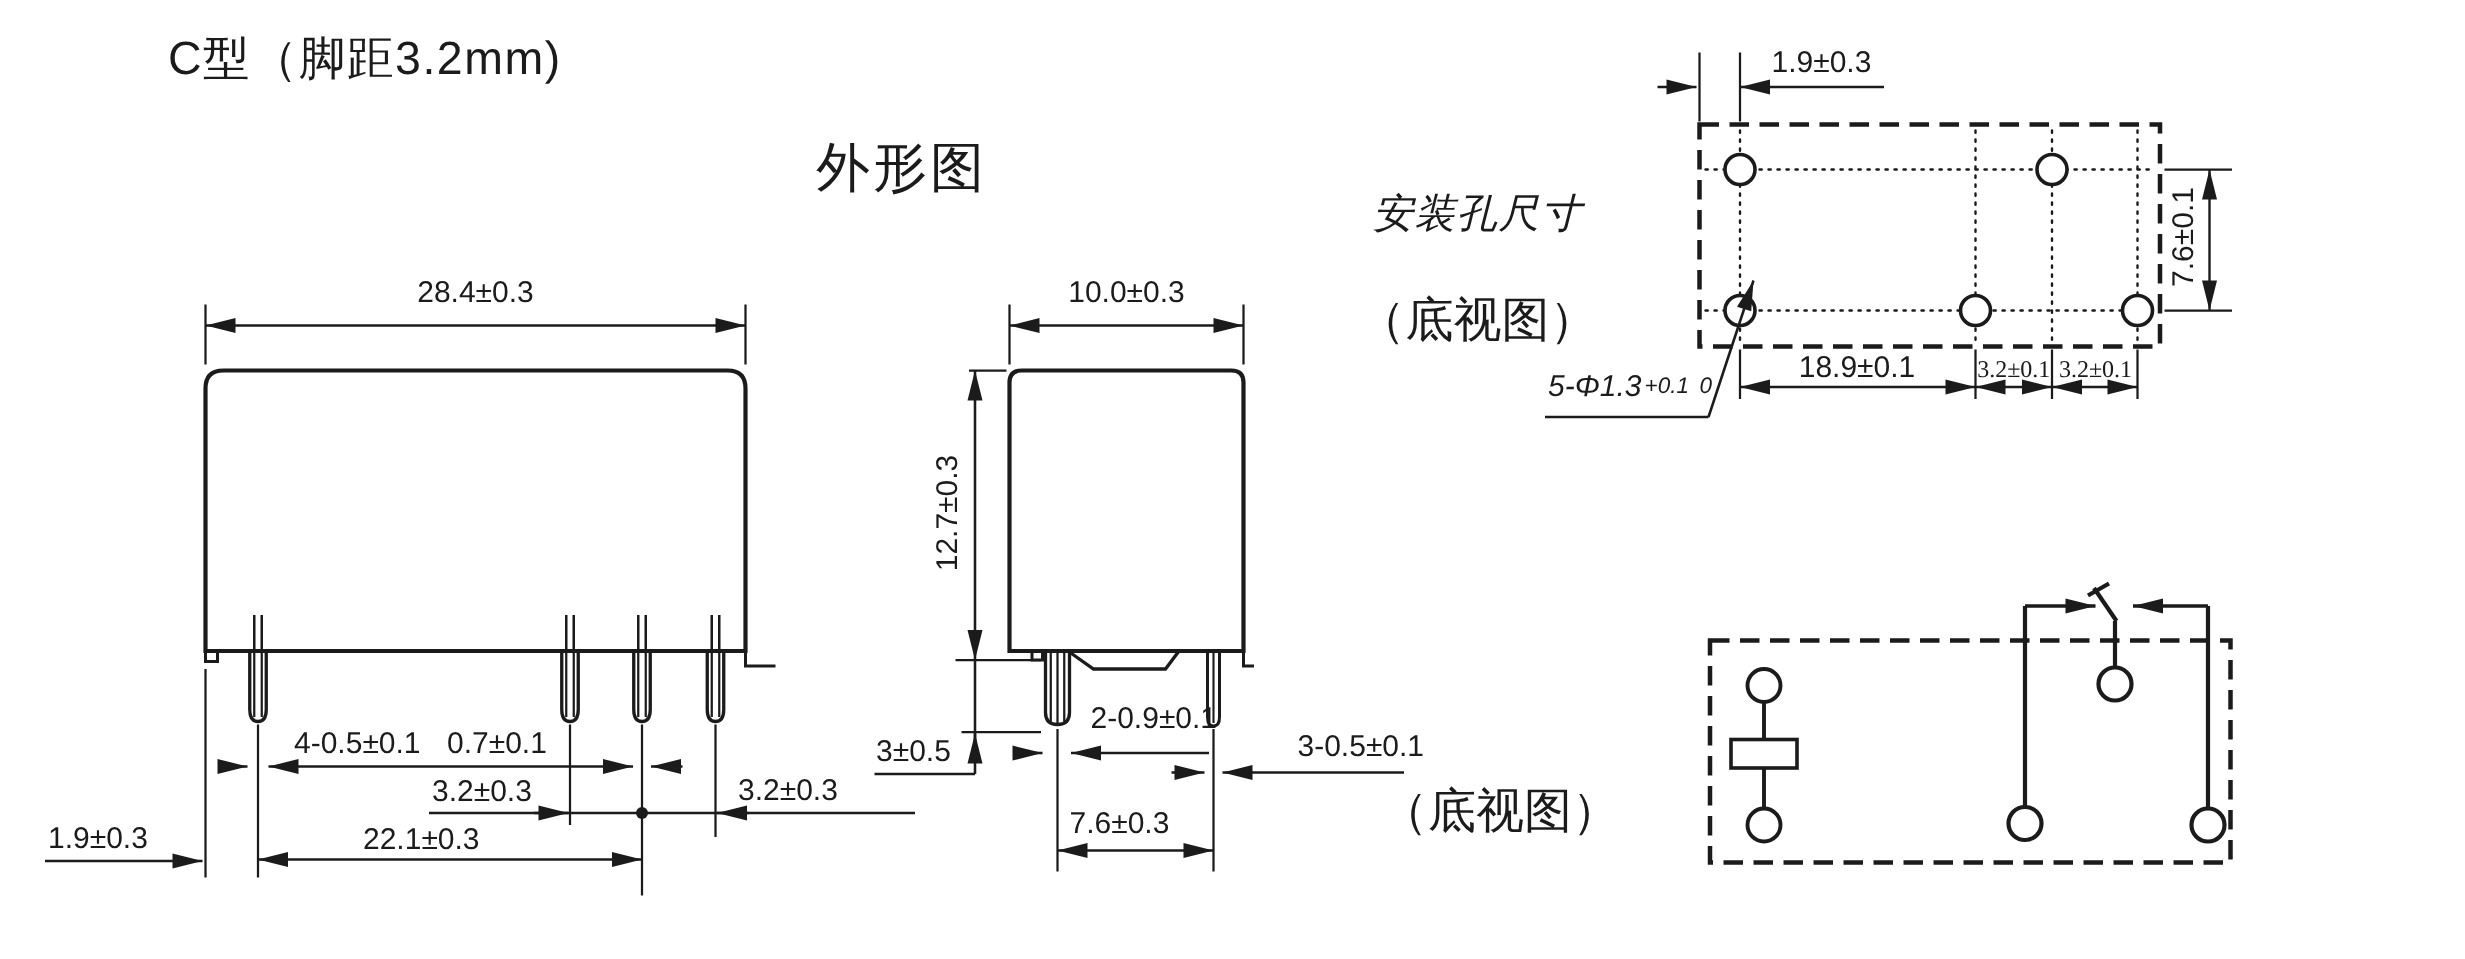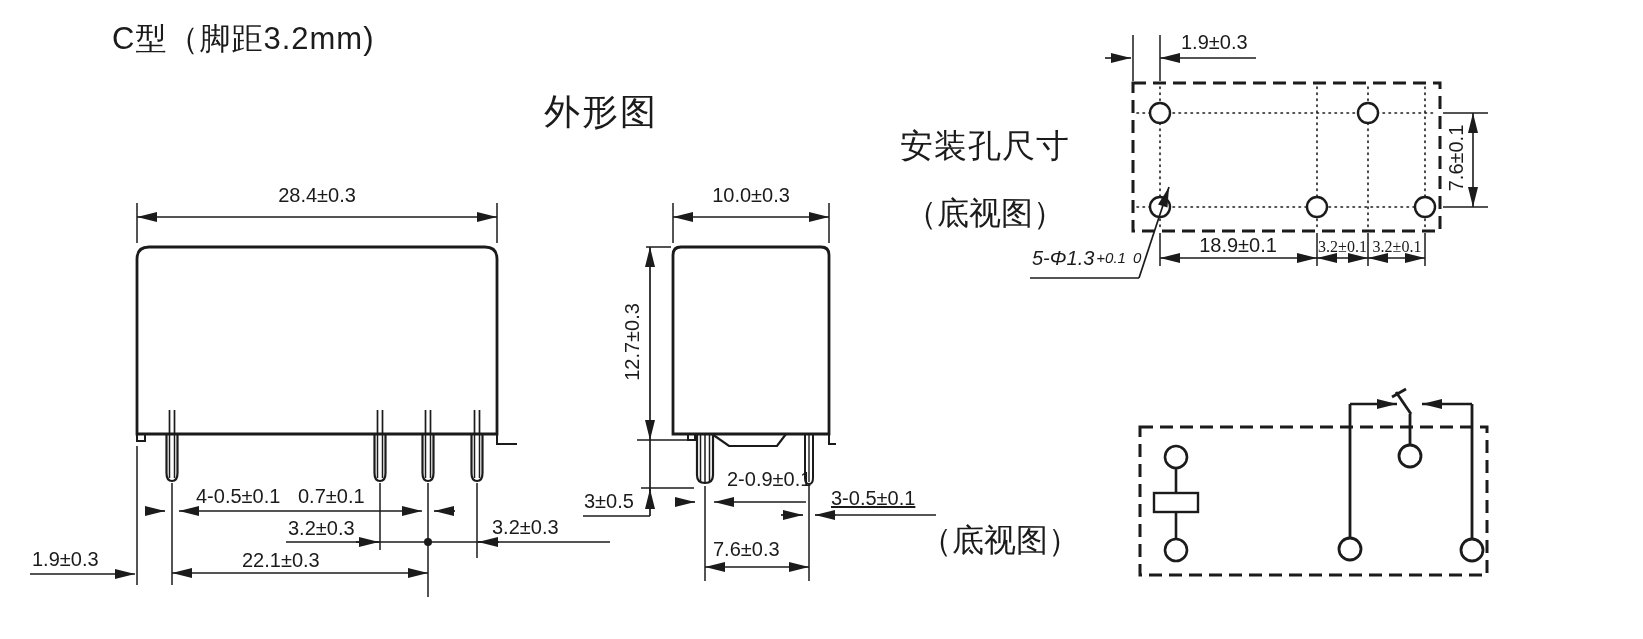--- a/index.html
+++ b/index.html
@@ -4,21 +4,21 @@
 <style>
   html,body{margin:0;padding:0;background:#fff;}
   #stage{position:relative;width:1643px;height:639px;background:#fff;overflow:hidden;
          font-family:"Liberation Sans","DejaVu Sans",sans-serif;color:#1b1b1b;}
   #linework{position:absolute;left:0;top:0;}
   .lbl{position:absolute;white-space:nowrap;font-size:20px;color:#1b1b1b;line-height:1.1;}
   .c{text-align:center;}
   .rot{transform:rotate(-90deg);transform-origin:center center;text-align:center;}
   .title{font-size:31px;letter-spacing:1px;}
   .cjk{font-size:36px;letter-spacing:2px;margin-left:16px;}
-  .cjk2{font-size:33px;letter-spacing:1px;}
+  .cjk2{font-size:27px;letter-spacing:1px;font-style:italic;}
   .sub{font-size:32px;margin-top:36px;}
   .sm{font-size:16px;font-family:Liberation Serif, serif;}
   .tolstack{display:inline-flex;flex-direction:row;font-size:15px;line-height:14px;
             vertical-align:2px;margin-left:2px;}
   .tolstack .tl{padding-left:7px;}
 </style>
 </head>
 <body>
 
 <div id="stage">
@@ -232,21 +232,21 @@
   <div class="lbl" style="left:298px;top:485px;">0.7±0.1</div>
   <div class="lbl" style="left:288px;top:517px;">3.2±0.3</div>
   <div class="lbl" style="left:492px;top:516px;">3.2±0.3</div>
   <div class="lbl" style="left:242px;top:549px;">22.1±0.3</div>
   <div class="lbl" style="left:32px;top:548px;">1.9±0.3</div>
 
   <div class="lbl c" style="left:686px;top:184px;width:130px;">10.0±0.3</div>
   <div class="lbl rot" style="left:572px;top:331px;width:120px;">12.7±0.3</div>
   <div class="lbl" style="left:584px;top:490px;">3±0.5</div>
   <div class="lbl" style="left:727px;top:468px;">2-0.9±0.1</div>
-  <div class="lbl" style="left:831px;top:487px;text-decoration:underline;">3-0.5±0.1</div>
+  <div class="lbl" style="left:865px;top:487px;">3-0.5±0.1</div>
   <div class="lbl" style="left:713px;top:538px;">7.6±0.3</div>
 
   <div class="lbl cjk2 c" style="left:900px;top:128px;width:170px;">安装孔尺寸</div>
   <div class="lbl sub c" style="left:900px;top:160px;width:170px;">（底视图）</div>
   <div class="lbl" style="left:1181px;top:31px;">1.9±0.3</div>
   <div class="lbl rot" style="left:1411px;top:147px;width:90px;">7.6±0.1</div>
   <div class="lbl c" style="left:1178px;top:234px;width:120px;">18.9±0.1</div>
   <div class="lbl sm c" style="left:1317px;top:238px;width:51px;">3.2±0.1</div>
   <div class="lbl sm c" style="left:1369px;top:238px;width:56px;">3.2±0.1</div>
   <div class="lbl" style="left:1032px;top:247px;font-style:italic;"><span>5-Φ1.3</span><span class="tolstack">

